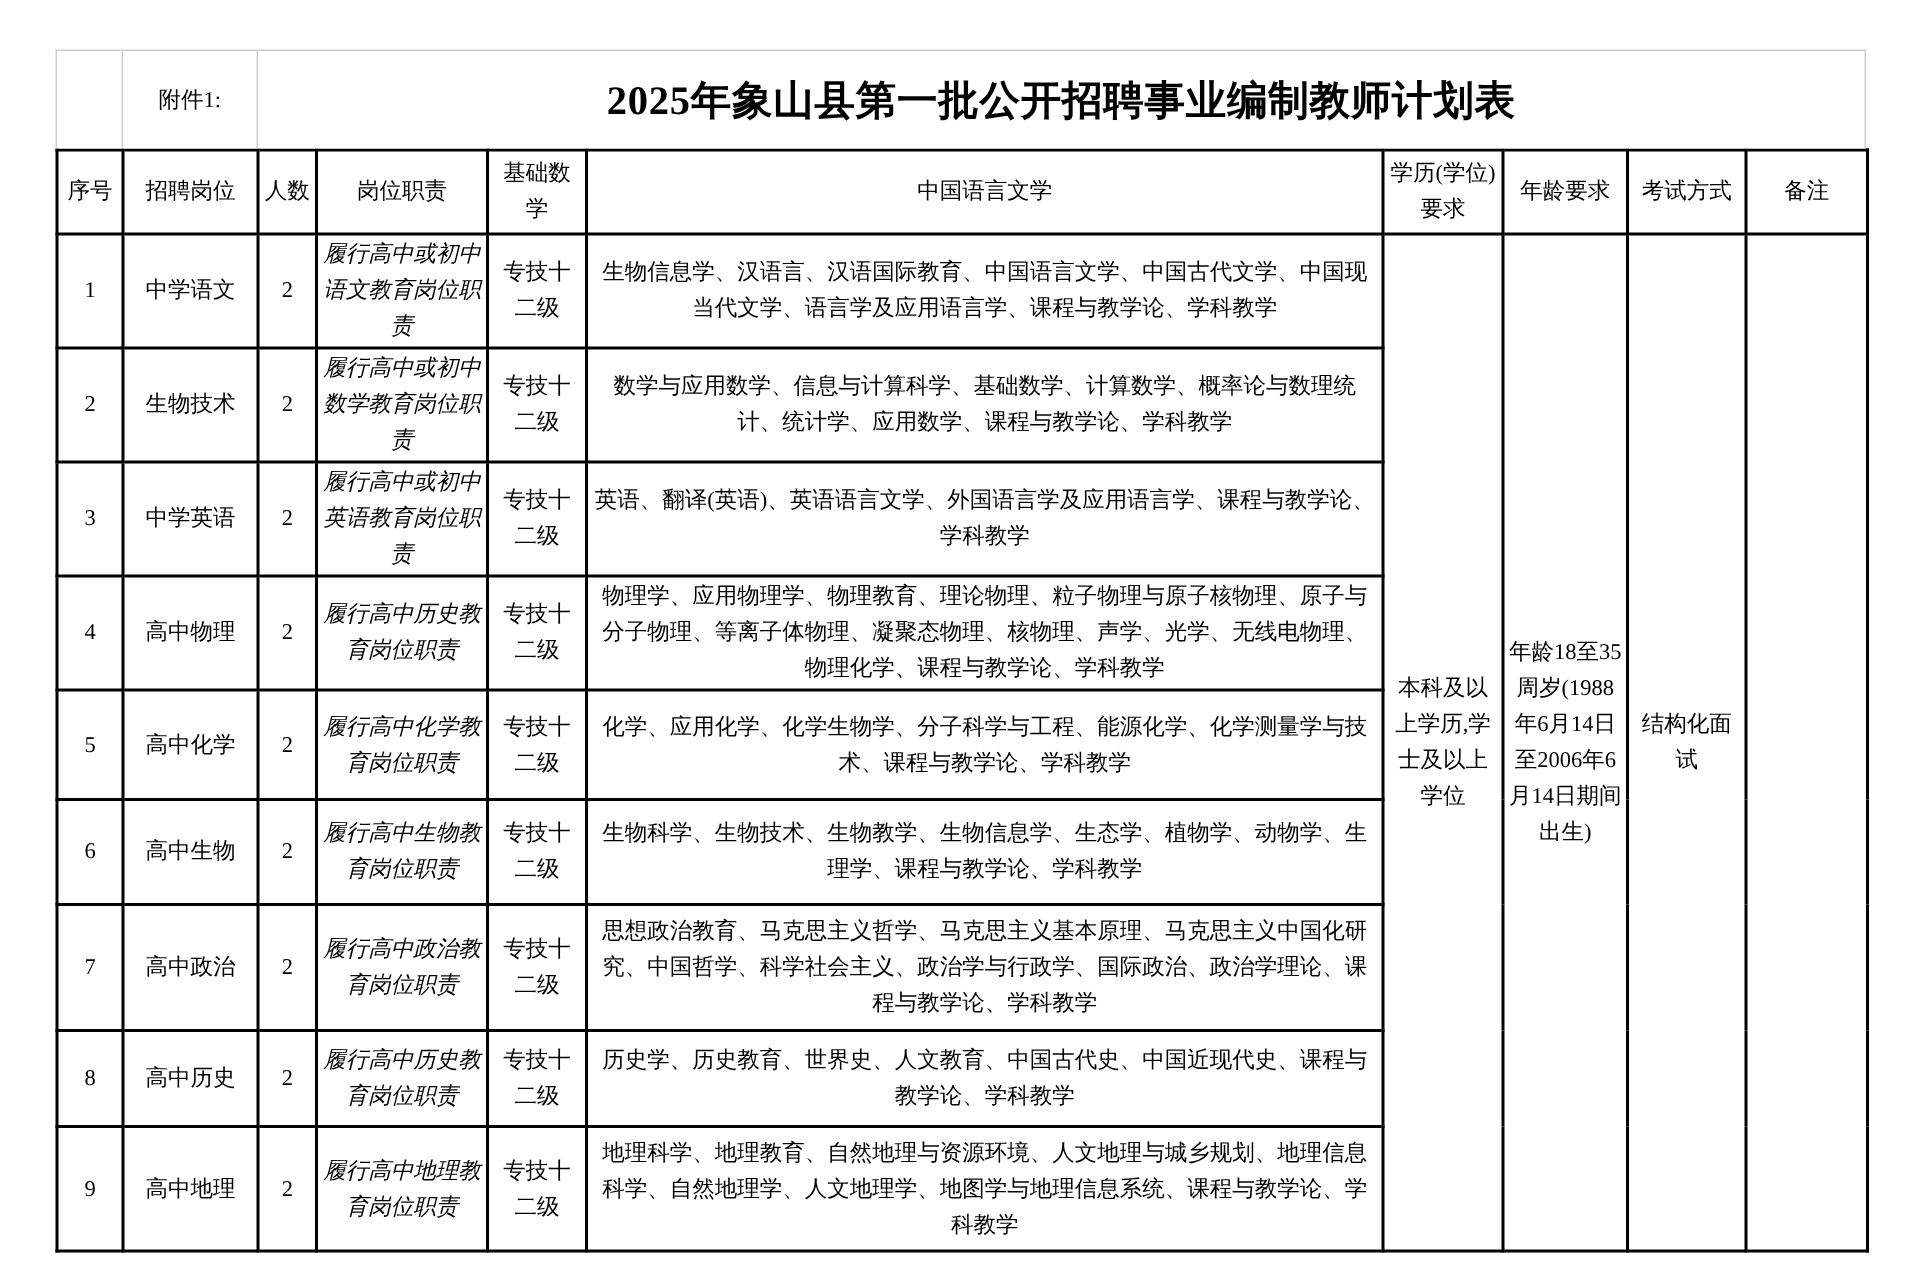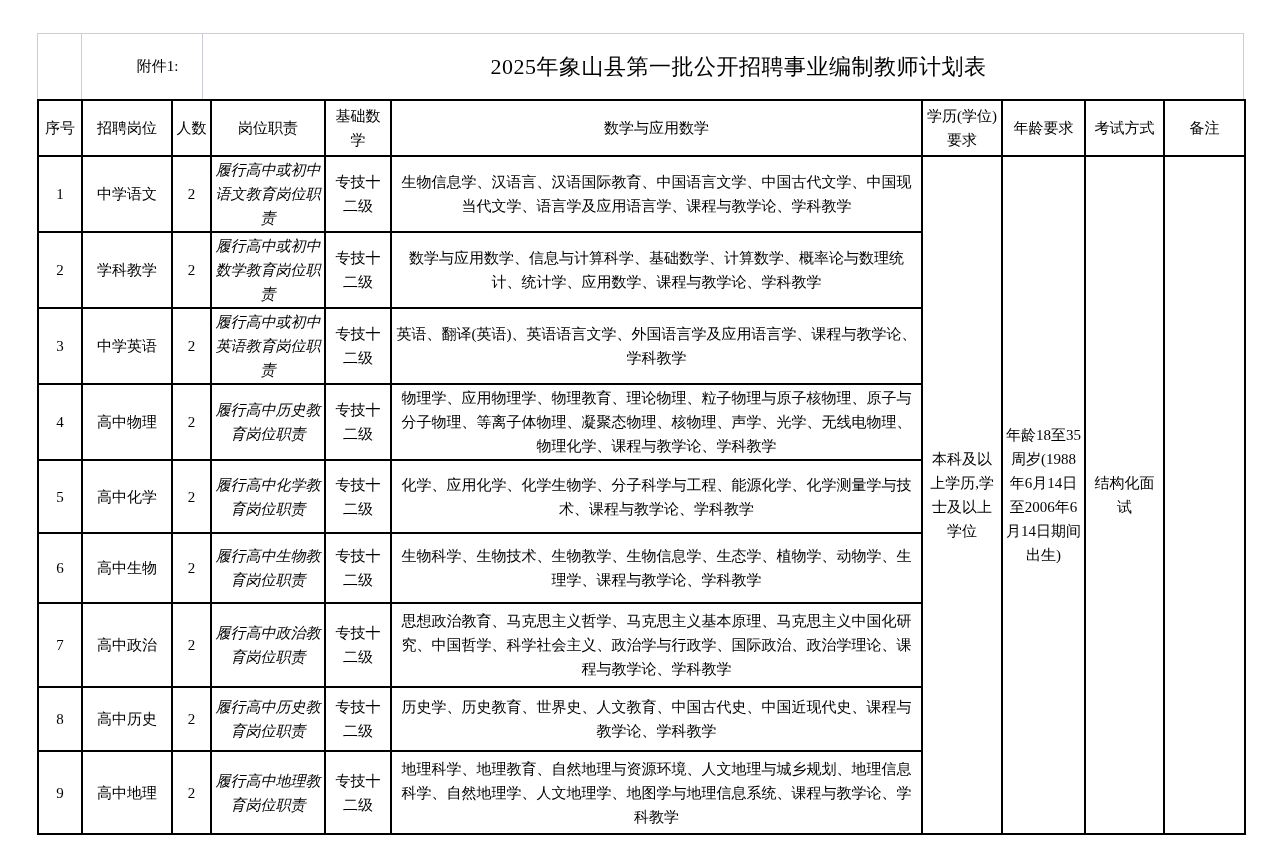--- a/index.html
+++ b/index.html
@@ -19,38 +19,37 @@
   }
   
   .title-band {
     position: relative;
     display: flex;
     height: 66px;
     box-sizing: border-box;
     border: 1px solid #cdcdd9;
     border-bottom: none;
     background: #ffffff;
-    gap: 31px;
   }
   .tb-cell {
     box-sizing: border-box;
     height: 100%;
   }
   .tb-c1 { width: 44px; border-right: 1px solid #cdcdd9; }
   .tb-c2 {
     width: 90px;
     border-right: 1px solid #cdcdd9;
     display: flex; align-items: center; justify-content: center;
     font-size: 15px;
   }
   .tb-c3 {
     flex: 1;
     display: flex; align-items: center; justify-content: center;
-    font-size: 22px;
-    font-weight: 400;
+    font-size: 27px;
+    font-weight: 700;
     letter-spacing: 0.5px;
     white-space: nowrap;
     text-align: right;
   }
   
   table.main {
     border-collapse: collapse;
     table-layout: fixed;
     width: 1207px;
     background: #ffffff;
@@ -113,21 +112,21 @@
         <col style="width:81px">
     </colgroup>
 
     <tbody>
         <tr class="hr">
       <th>序号</th>
       <th>招聘岗位</th>
       <th>人数</th>
       <th>岗位职责</th>
       <th>基础数学</th>
-      <th>数学与应用数学</th>
+      <th>中国语言文学</th>
       <th>学历(学位)要求</th>
       <th>年龄要求</th>
       <th>考试方式</th>
       <th>备注</th>
     </tr>
 
     <tr class="r1">
       <td class="num">1</td>
       <td>中学语文</td>
       <td class="num">2</td>
@@ -135,21 +134,21 @@
       <td class="grade">专技十二级</td>
       <td class="majors">生物信息学、汉语言、汉语国际教育、中国语言文学、中国古代文学、中国现当代文学、语言学及应用语言学、课程与教学论、学科教学</td>
       <td class="edu" rowspan="9">本科及以上学历,学士及以上学位</td>
       <td class="age" rowspan="9">年龄18至35周岁(1988年6月14日至2006年6月14日期间出生)</td>
       <td class="exam" rowspan="9">结构化面试</td>
       <td class="remark" rowspan="9"></td>
     </tr>
 
     <tr class="r2">
       <td class="num">2</td>
-      <td>学科教学</td>
+      <td>生物技术</td>
       <td class="num">2</td>
       <td class="duty">履行高中或初中数学教育岗位职责</td>
       <td class="grade">专技十二级</td>
       <td class="majors">数学与应用数学、信息与计算科学、基础数学、计算数学、概率论与数理统计、统计学、应用数学、课程与教学论、学科教学</td>
     </tr>
 
     <tr class="r3">
       <td class="num">3</td>
       <td>中学英语</td>
       <td class="num">2</td>

